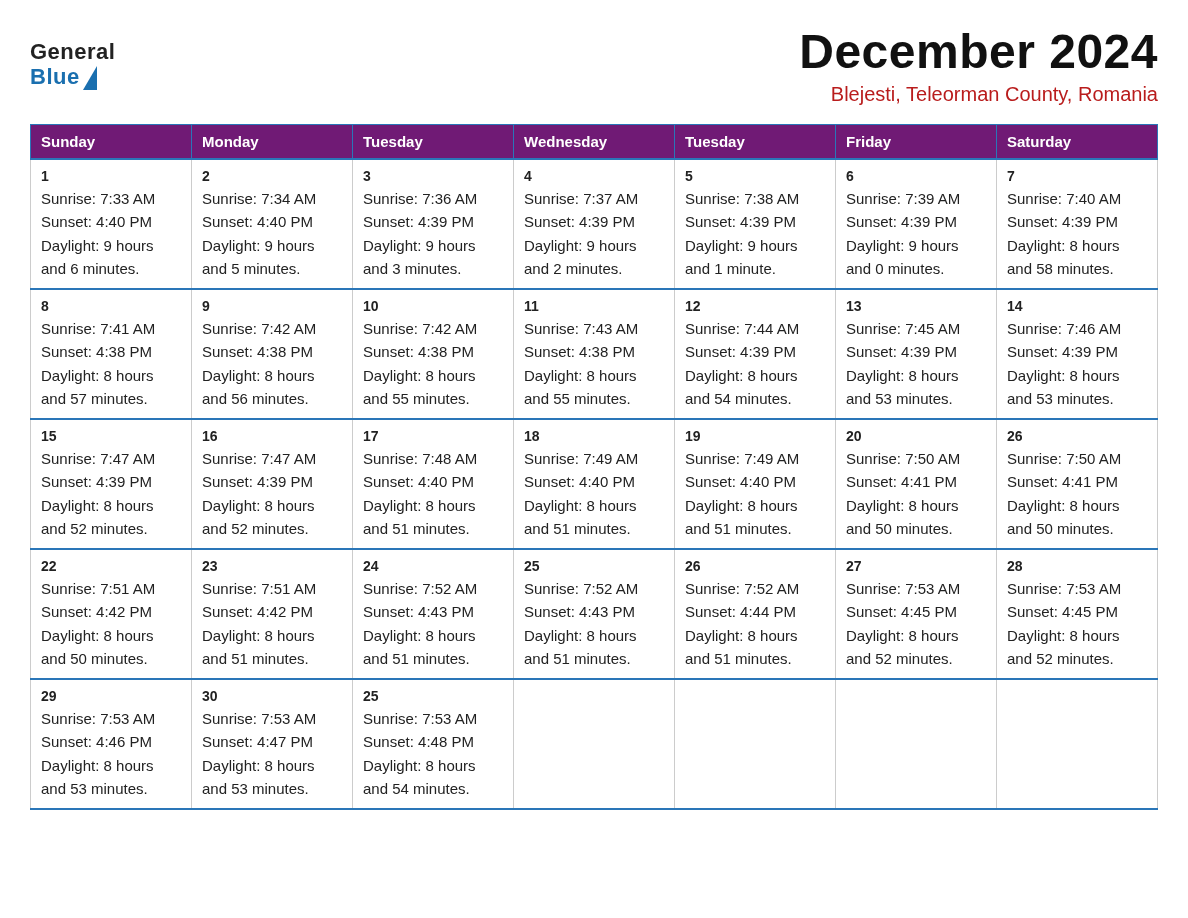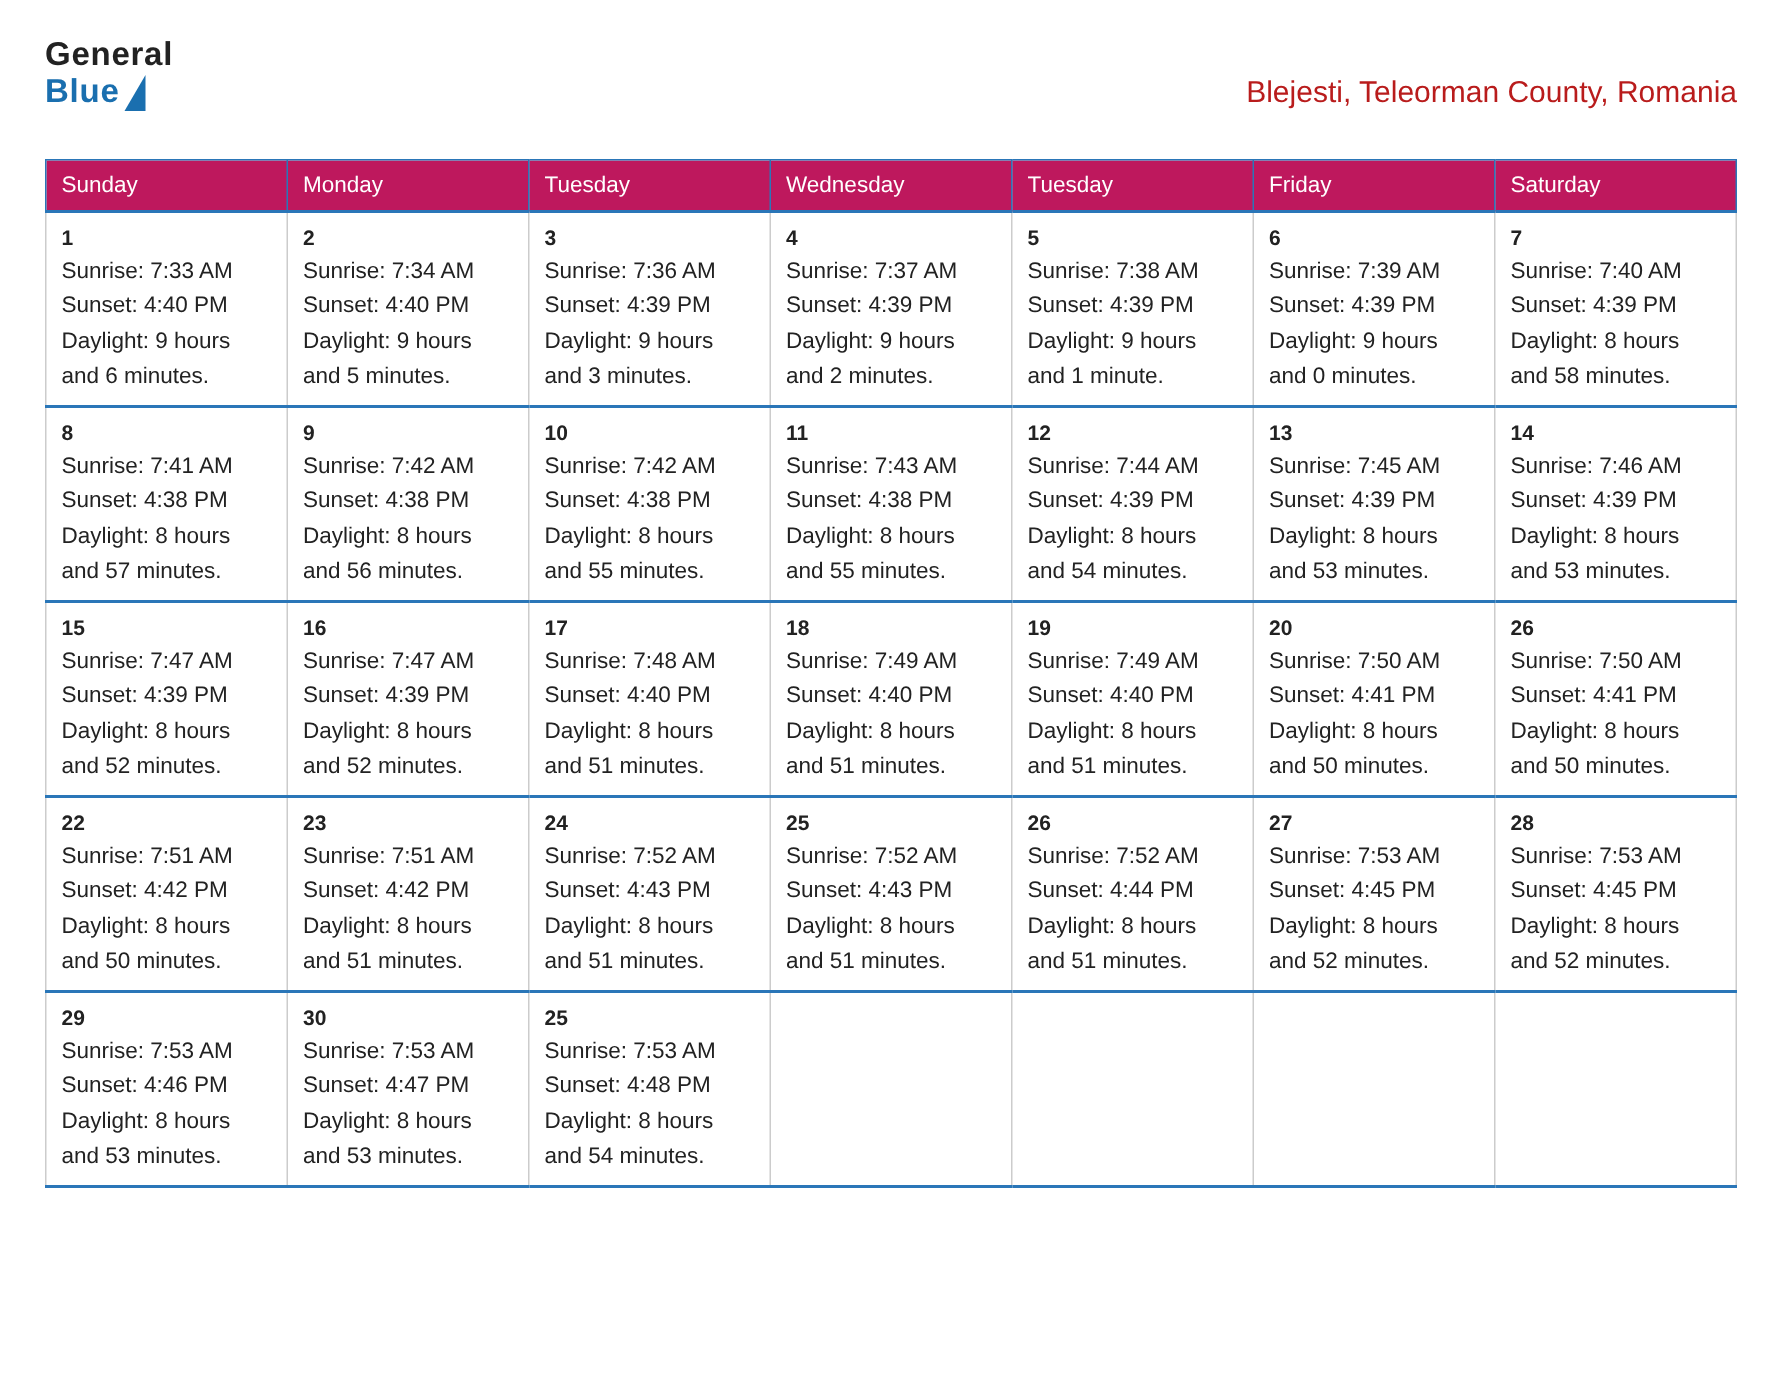--- a/index.html
+++ b/index.html
@@ -6,22 +6,22 @@
     body {
       font-family: Arial, sans-serif;
       background: #fff;
       padding: 24px 30px;
       width: 1188px;
       min-height: 918px;
     }
     .header {
       display: flex;
       justify-content: space-between;
-      align-items: flex-end;
-      margin-bottom: 32px;
+      align-items: center;
+      margin-bottom: 18px;
     }
     .logo {
       display: flex;
       align-items: center;
     }
     .logo-text {
       display: flex;
       flex-direction: column;
       line-height: 1.1;
     }
@@ -59,24 +59,24 @@
       font-size: 20px;
       color: #b91c1c;
       margin-top: 4px;
     }
     table {
       width: 100%;
       border-collapse: collapse;
       table-layout: fixed;
     }
     thead tr th {
-      background-color: #be185d;
+      background-color: #701a75;
       color: #fff;
       font-size: 15px;
-      font-weight: normal;
+      font-weight: bold;
       padding: 8px 10px;
       text-align: left;
       border: 1px solid #2a76b8;
     }
     tbody tr td {
       vertical-align: top;
       padding: 8px 10px;
       border: 1px solid #ccc;
       border-top: 2px solid #2a76b8;
       font-size: 12.5px;
@@ -109,20 +109,21 @@
   <div class="logo">
     <div class="logo-text">
       <span class="logo-general">General</span>
       <div style="display:flex;align-items:center;">
         <span class="logo-blue">Blue</span>
         <div class="logo-triangle"></div>
       </div>
     </div>
   </div>
   <div class="title-block">
+    <div class="calendar-title">December 2024</div>
     <div class="calendar-subtitle">Blejesti, Teleorman County, Romania</div>
   </div>
 </div>
 
 <table>
   <thead>
     <tr>
     <th>Sunday</th>
         <th>Monday</th>
         <th>Tuesday</th>

